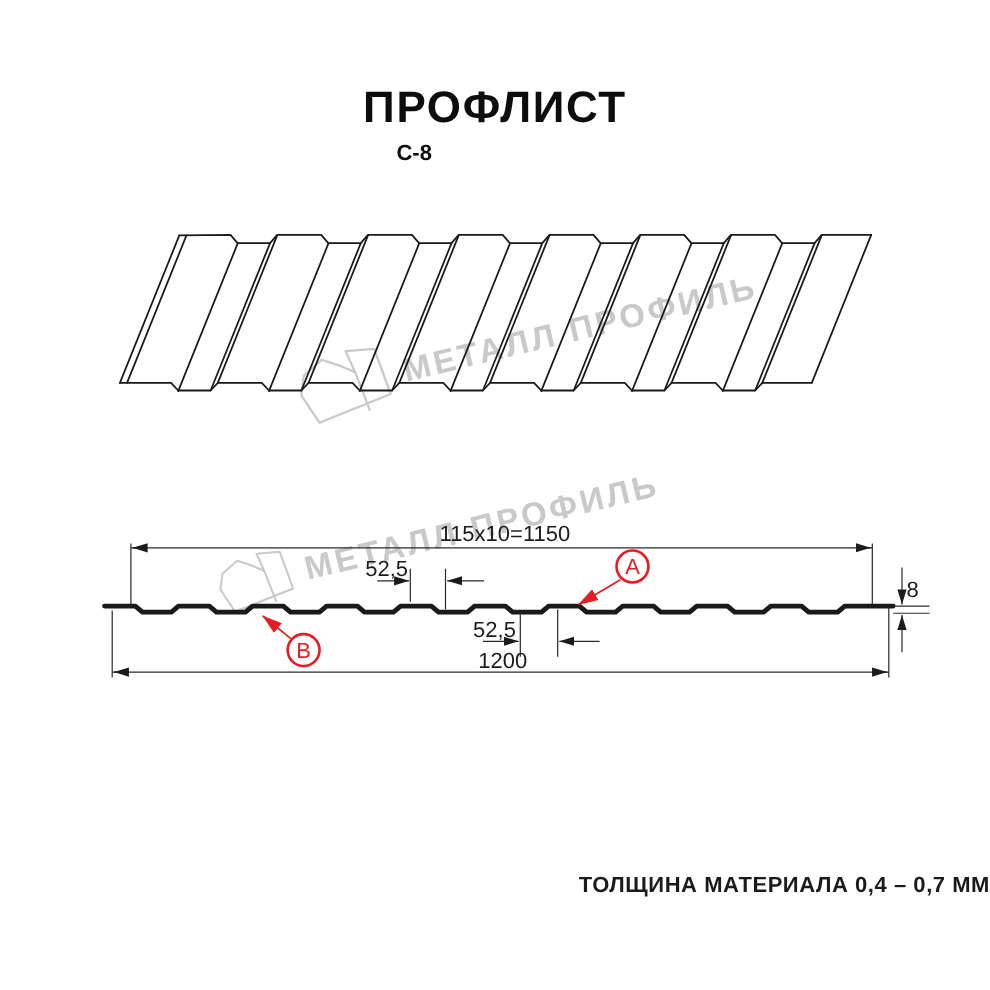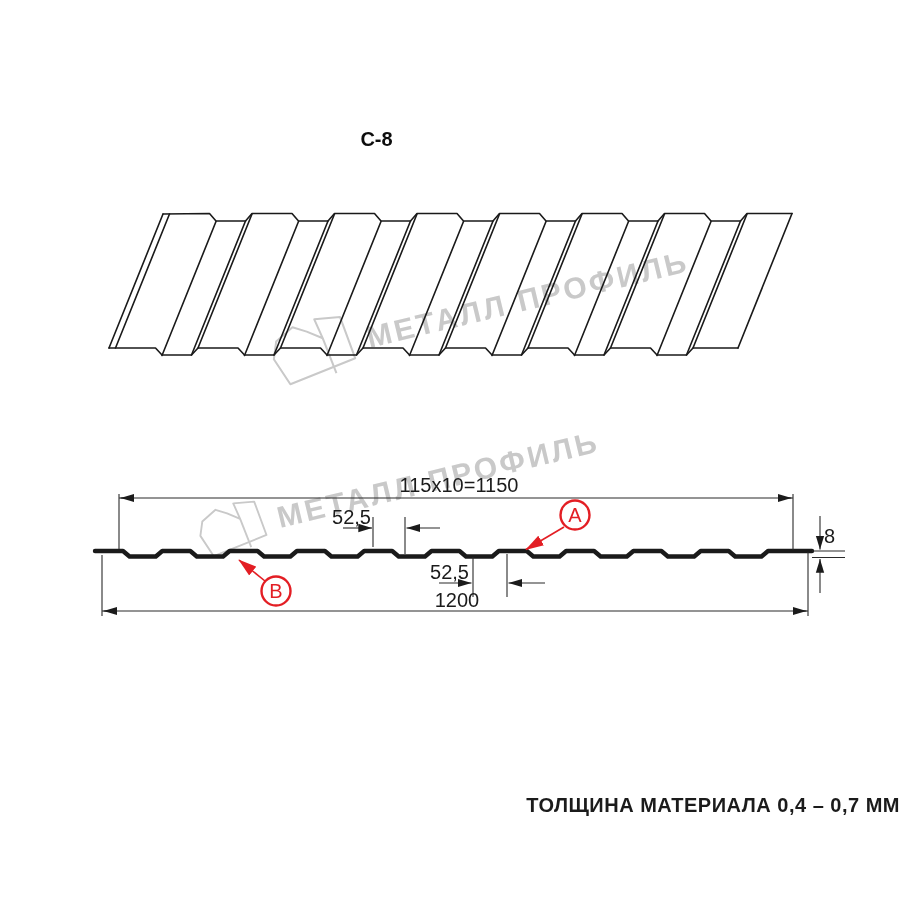--- a/index.html
+++ b/index.html
@@ -16,20 +16,21 @@
   .wm .wmtext{font-size:30px;font-weight:700;letter-spacing:3px;color:#c9c9c9;white-space:nowrap;}
   .wm svg{display:block;}
   svg.canvas{position:absolute;left:0;top:0;}
   text{font-family:"Liberation Sans",sans-serif;}
 </style>
 </head>
 <body>
 
 <div id="page">
 
+  <div class="title">ПРОФЛИСТ</div>
   <div class="subtitle">С-8</div>
 
   <div class="wm" style="left:268px;top:330px;">
     <svg width="92" height="64" viewBox="0 0 70 50">
       <g fill="none" stroke="#c9c9c9" stroke-width="1.6" stroke-linejoin="round">
         <path d="M4 24 L9 11 L24 3 L34 9 L45 17 L42 1 L62 4 L66 38 L12 46 Z"></path>
         <path d="M45 17 L49 46"></path>
       </g>
     </svg>
     <span class="wmtext">МЕТАЛЛ ПРОФИЛЬ</span>

